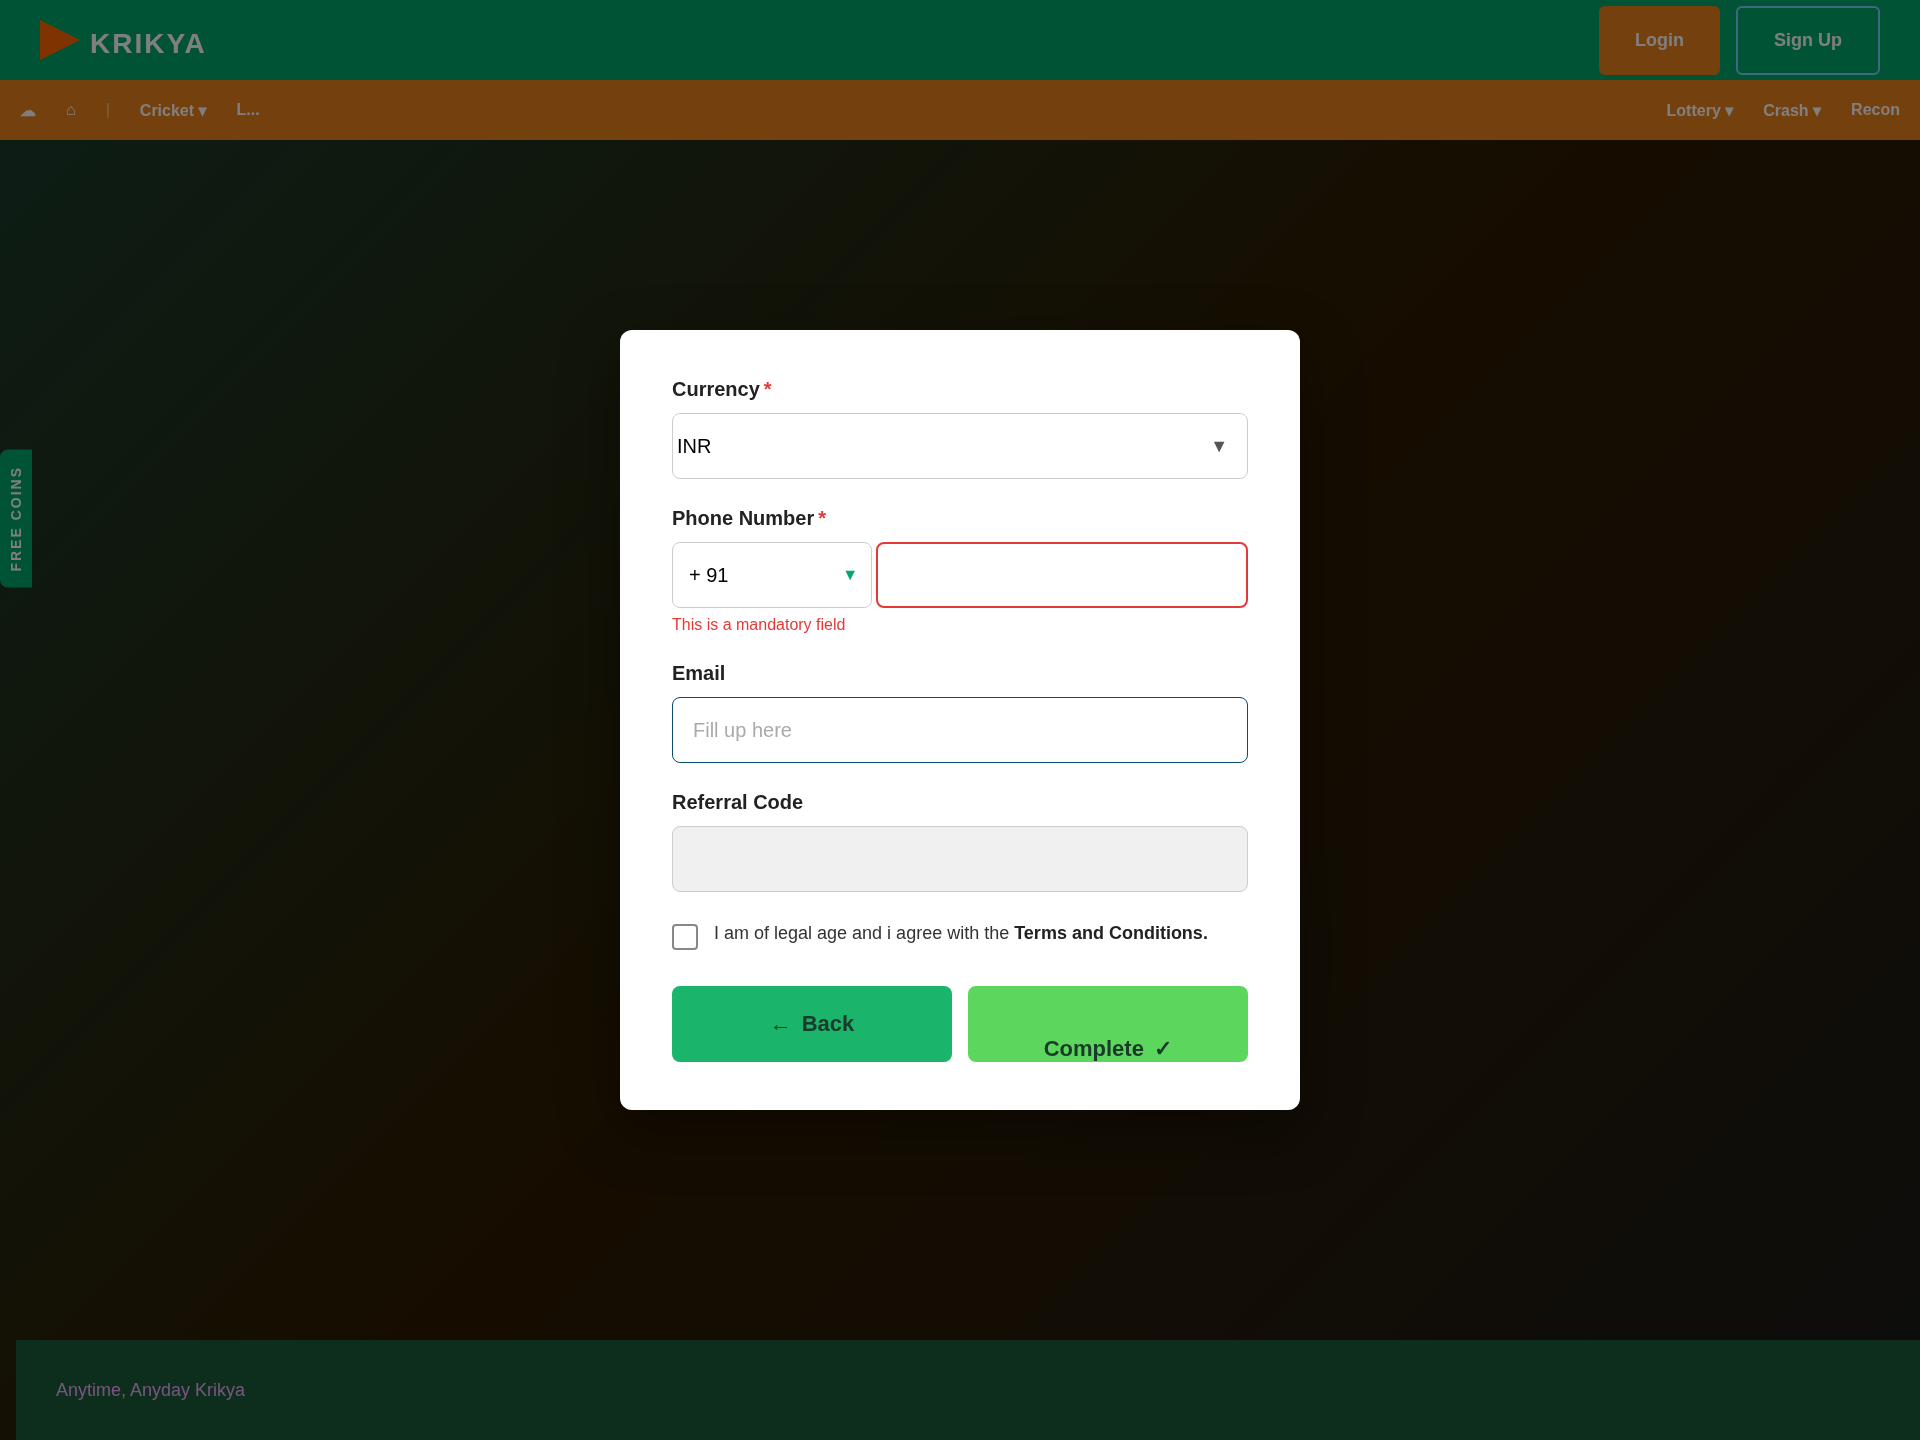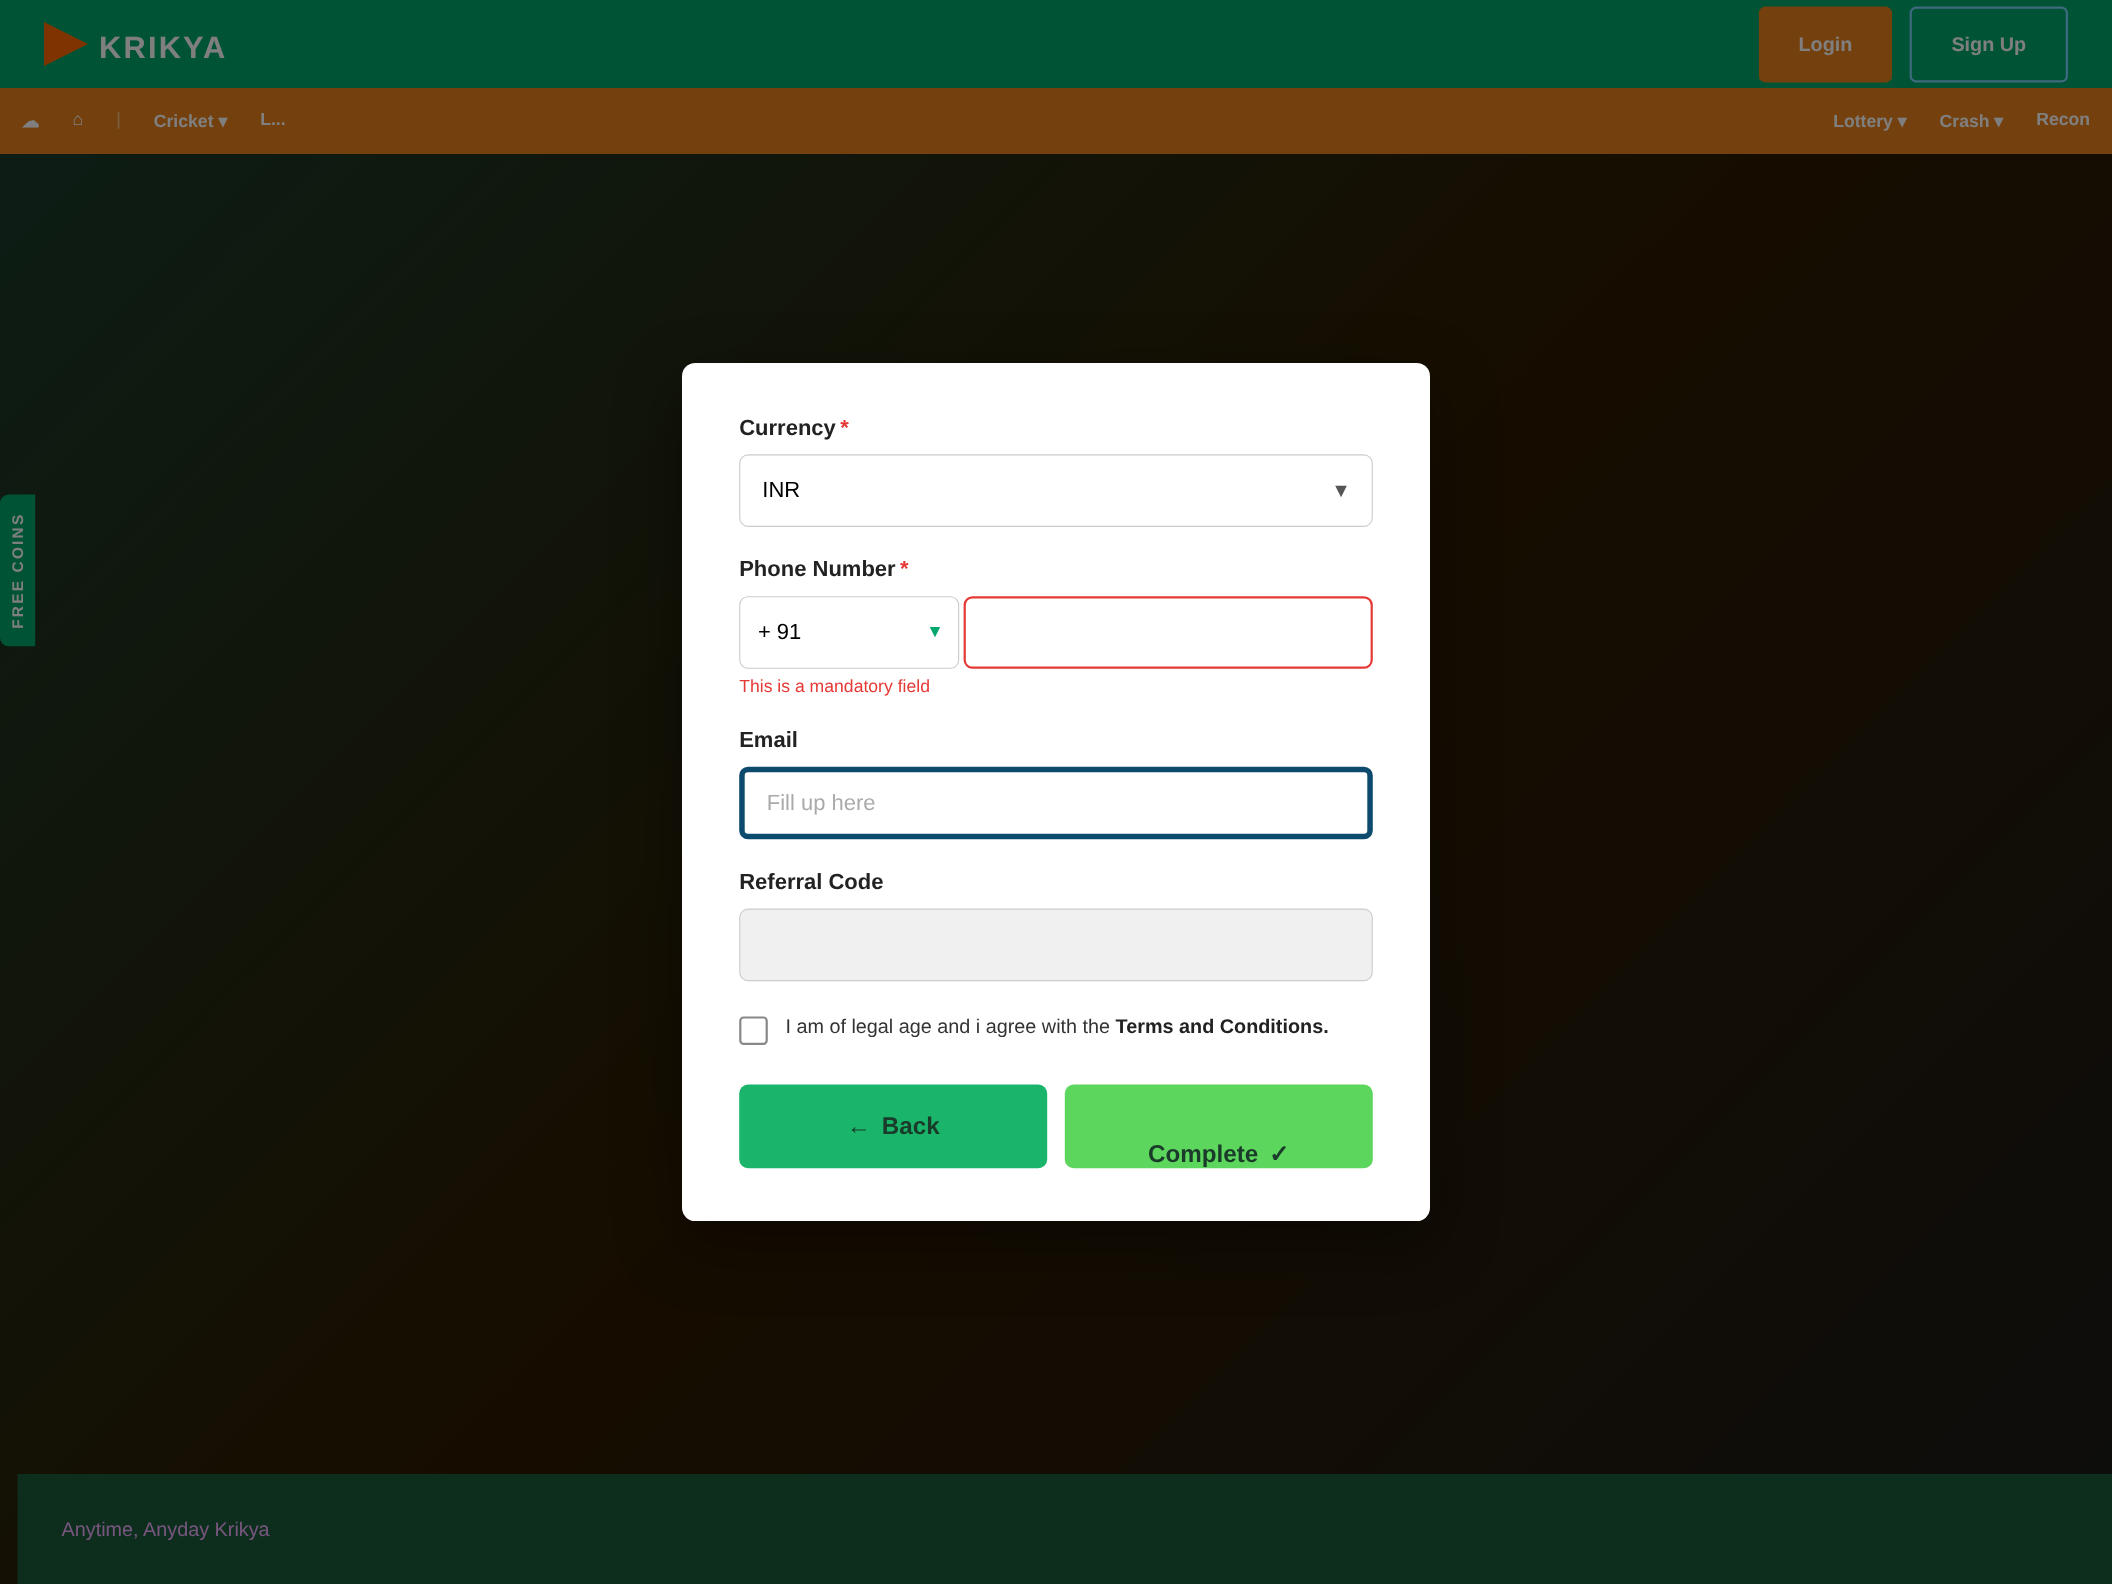--- a/index.html
+++ b/index.html
@@ -187,21 +187,21 @@
     .select-wrapper {
       position: relative;
       width: 100%;
     }
 
     .select-field {
       width: 100%;
       height: 66px;
       border: 1px solid #ccc;
       border-radius: 8px;
-      padding: 0 20px;
+      padding: 0 4px;
       font-size: 20px;
       appearance: none;
       background: white;
       cursor: pointer;
     }
 
     .select-arrow {
       position: absolute;
       right: 20px;
       top: 50%;
@@ -257,21 +257,21 @@
     .error-text {
       color: #e53935;
       font-size: 16px;
       margin-top: 8px;
       display: block;
     }
 
     .email-input {
       width: 100%;
       height: 66px;
-      border: 5px solid #0c4a6e;
+      border: 1px solid #0c4a6e;
       border-radius: 8px;
       padding: 0 20px;
       font-size: 20px;
       color: #aaa;
       outline: none;
     }
 
     .email-input::placeholder {
       color: #aaa;
     }

